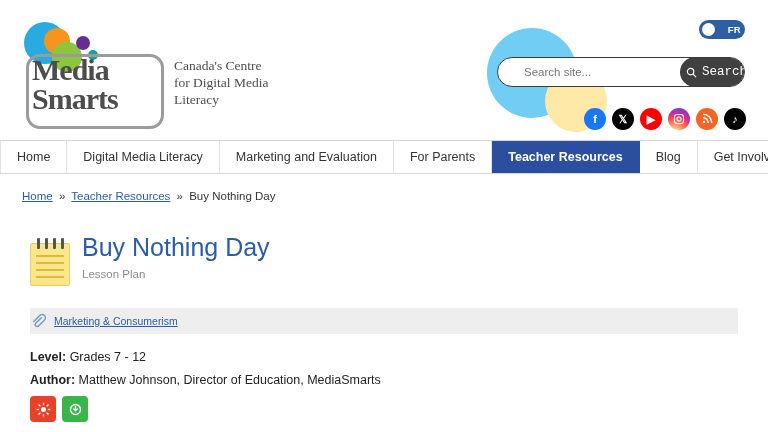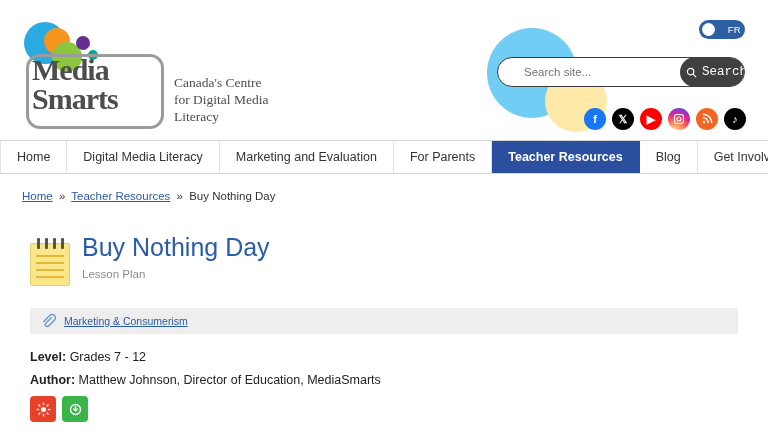--- a/index.html
+++ b/index.html
@@ -62,21 +62,20 @@
     color:#4d4d4d;
     line-height:0.95;
     letter-spacing:-1px;
   }
   .logo-text .l1 { font-size:30px; display:block; }
   .logo-text .l2 { font-size:30px; display:block; }
   .logo-tag {
     position:absolute; left:160px; top:40px;
     font-size:13.5px; color:#4d4d4d; line-height:1.25;
     font-family:"Liberation Serif", serif;
-    margin-top:17px;
   }
 
   
   .blob-blue {
     position:absolute; left:487px; top:28px; width:90px; height:90px;
     border-radius:50%; background:#72cdf4;
   }
   .blob-yellow {
     position:absolute; left:545px; top:70px; width:62px; height:62px;
     border-radius:50%; background:#ffe9a8;
@@ -88,21 +87,21 @@
     width:46px; height:19px; border-radius:10px;
     background:#2e5fa3;
     display:flex; align-items:center; justify-content:flex-end;
     padding-right:4px;
     cursor:pointer;
   }
   .fr-knob {
     position:absolute; left:3px; top:3px;
     width:13px; height:13px; border-radius:50%; background:#fff;
   }
-  .fr-label { color:#fff; font-size:9.5px; font-weight:normal; letter-spacing:0.3px; }
+  .fr-label { color:#fff; font-size:9.5px; font-weight:bold; letter-spacing:0.3px; }
 
   
   .search-wrap {
     position:absolute; left:497px; top:57px;
     width:248px; height:30px;
     border-radius:15px;
     background:#fff;
     border:1px solid #3b3b3b;
     display:flex; align-items:center;
     overflow:hidden;
@@ -217,21 +216,20 @@
   .page-subtitle {
     font-size:11.5px; color:#8a8a8a; margin-top:6px;
   }
 
   
   .tagbar {
     margin:22px 30px 0 30px;
     height:26px;
     background:#eeeeee;
     display:flex; align-items:center;
-    padding-left:10px;
     gap:8px;
   }
   .tagbar .clip { width:16px; height:16px; }
   .tagbar a {
     font-size:10.5px; color:#2b5ca8; text-decoration:underline; cursor:pointer;
   }
 
   
   .meta {
     margin:16px 0 0 30px;

